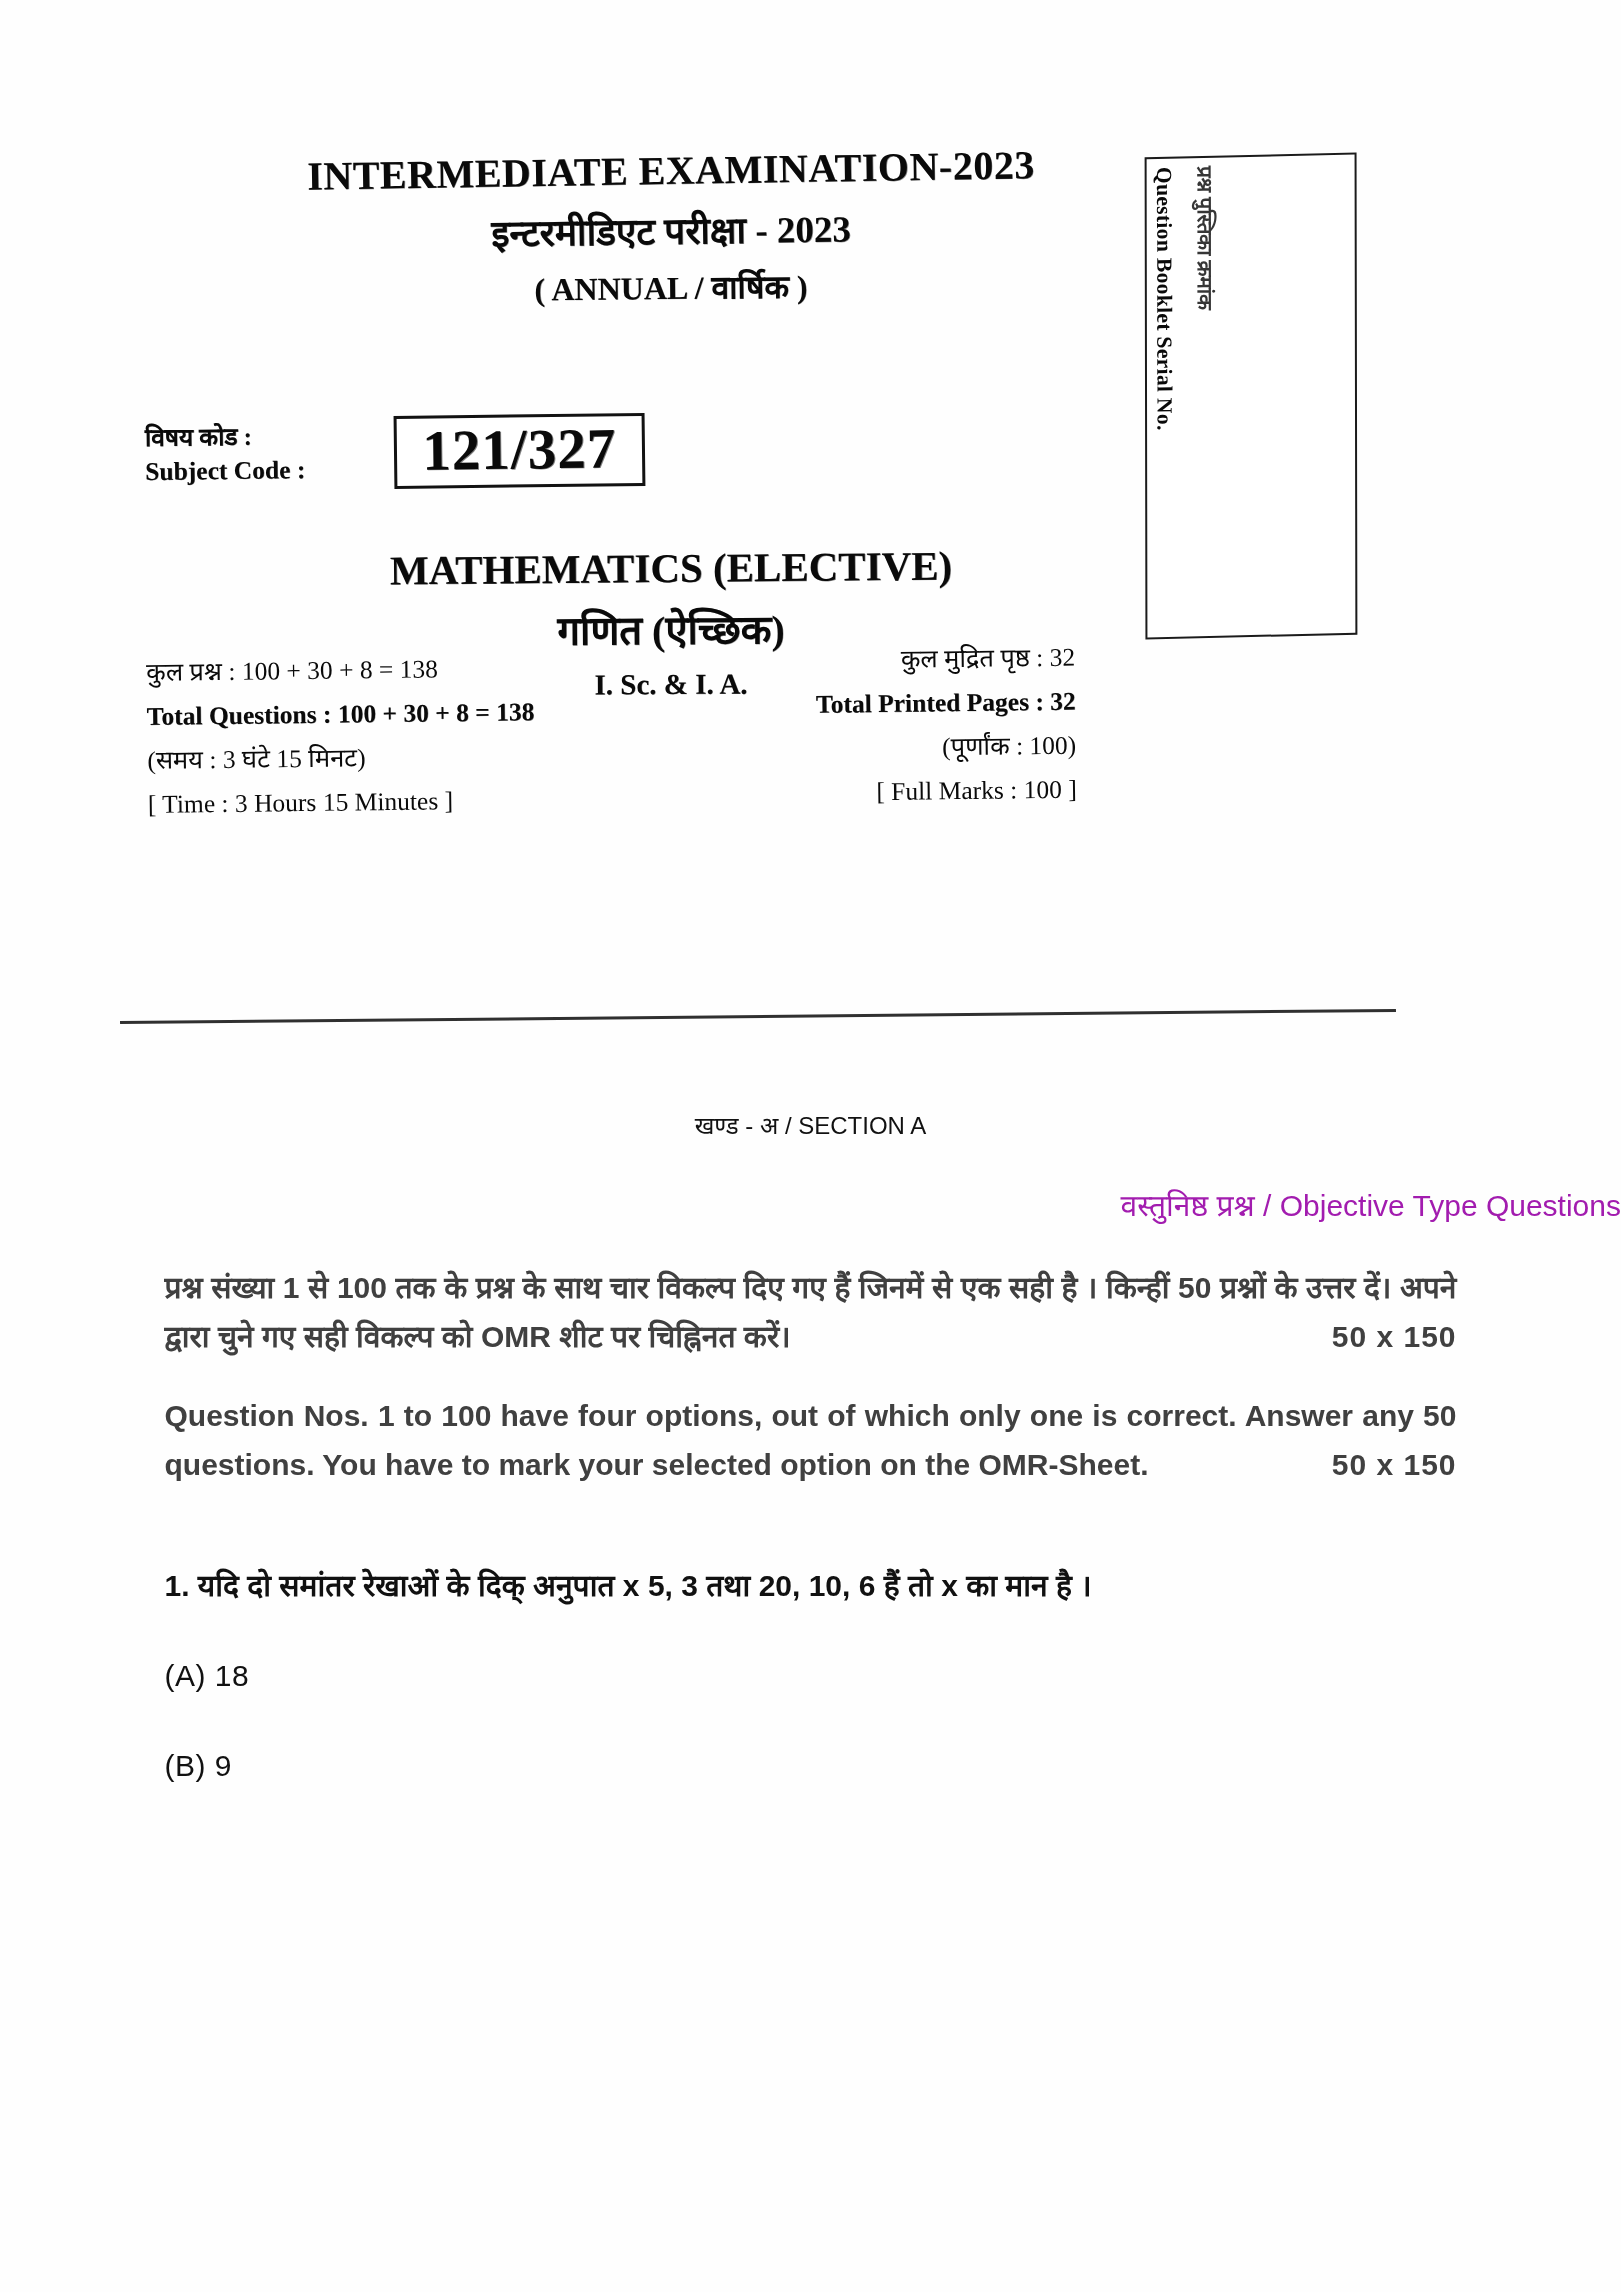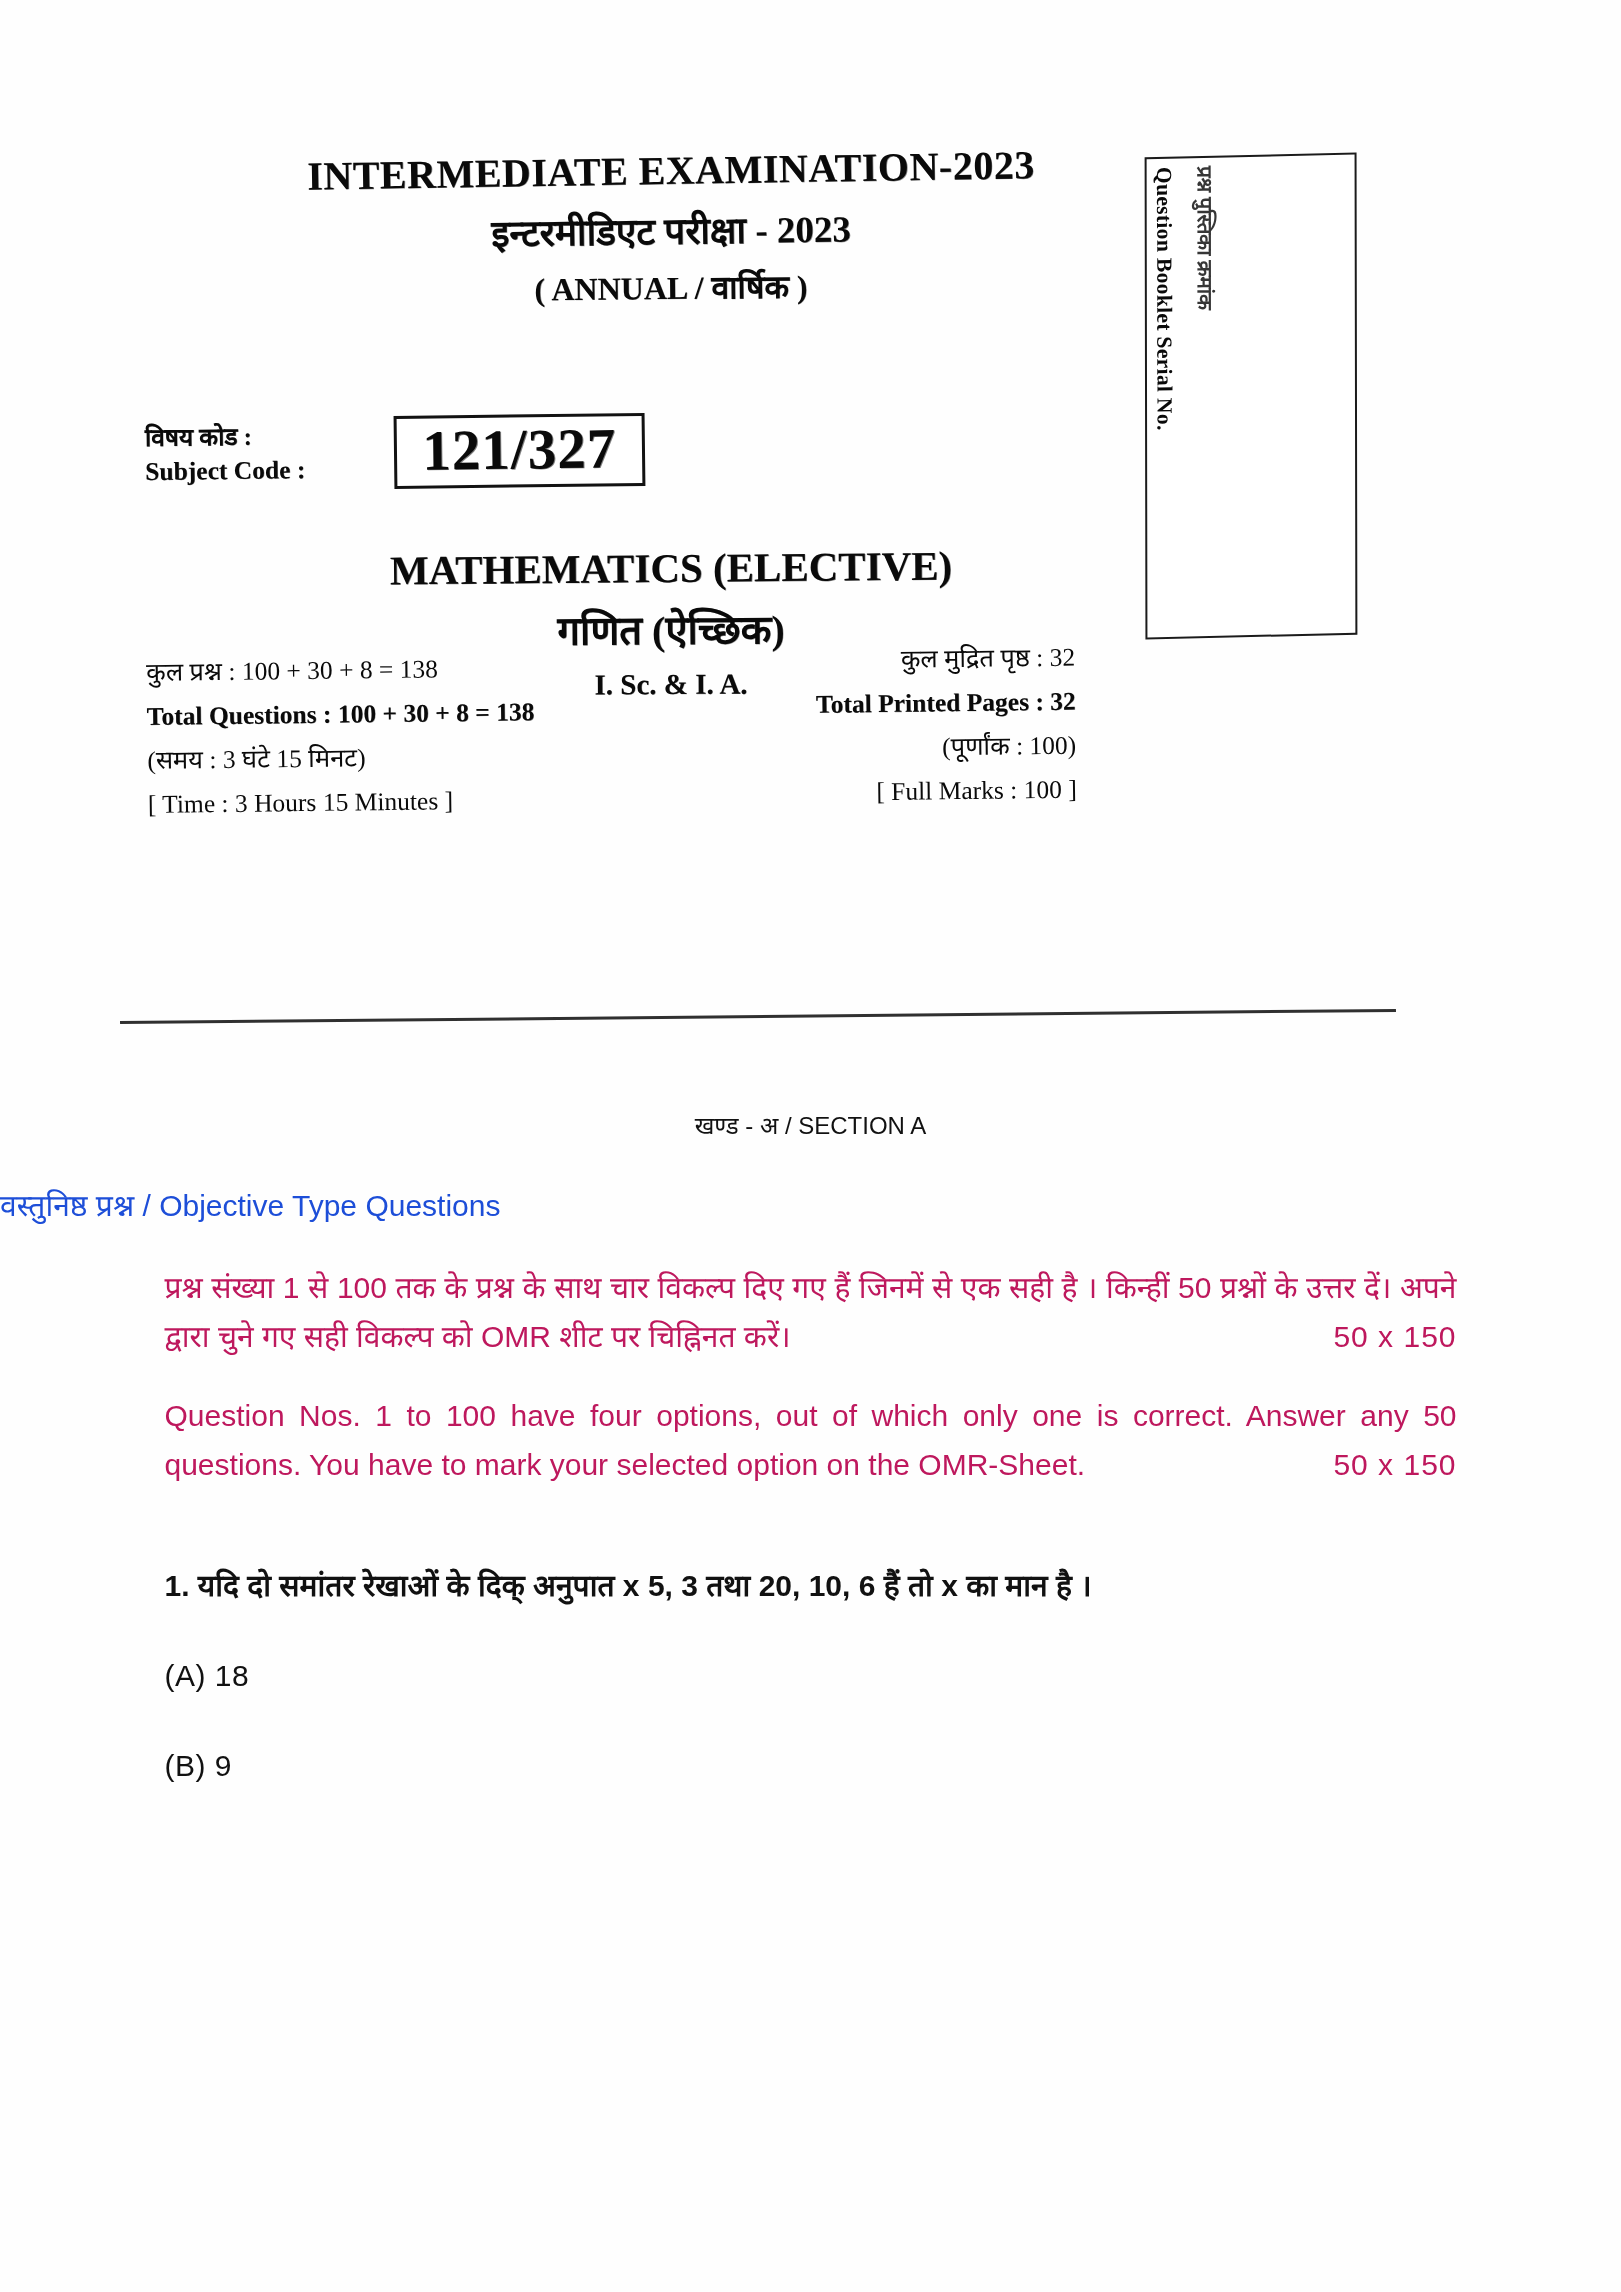--- a/index.html
+++ b/index.html
@@ -235,33 +235,34 @@
     font-family: "Liberation Sans", "DejaVu Sans", sans-serif;
   }
 
   .section-head {
     text-align: center;
     font-size: 24px;
     margin-bottom: 43px;
     color: #111;
   }
   .section-sub {
-    text-align: left;
+    text-align: right;
     font-size: 30px;
     margin-bottom: 39px;
-    color: #1d4ed8;
+    color: #a21caf;
   }
 
   .instr {
     margin: 0 auto;
     width: 1292px;
     font-size: 30px;
     line-height: 1.62;
-    color: #be185d;
+    color: #404040;
     text-align: justify;
+    font-weight: bold;
   }
   .instr.hindi { margin-bottom: 31px; }
   .instr.english { margin-bottom: 9.8px; }
   .marks { white-space: nowrap; letter-spacing: 1px; }
 
   .q-block {
     margin: 0 auto;
     width: 1292px;
     font-size: 30px;
     line-height: 1.62;

